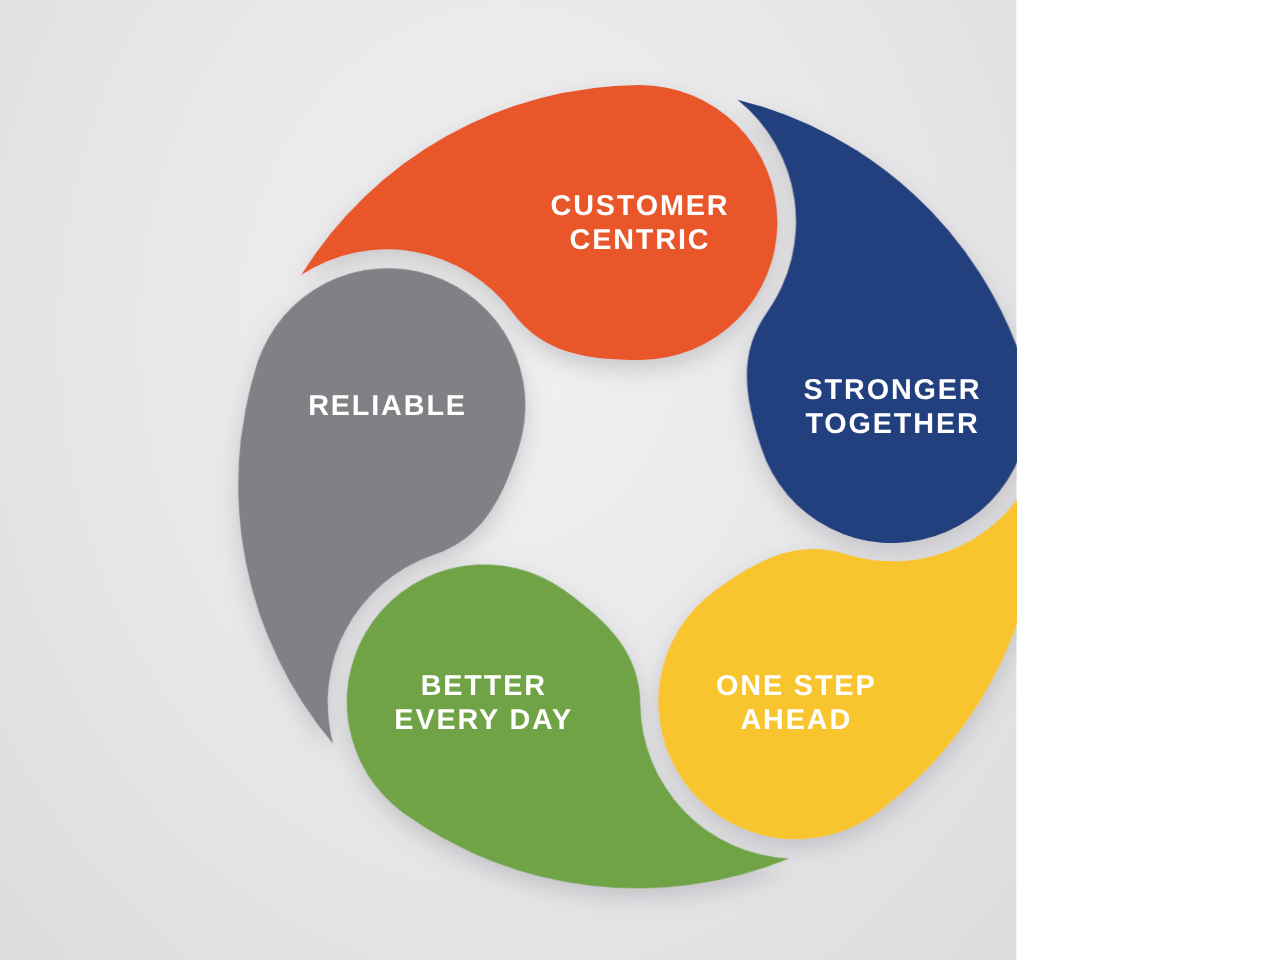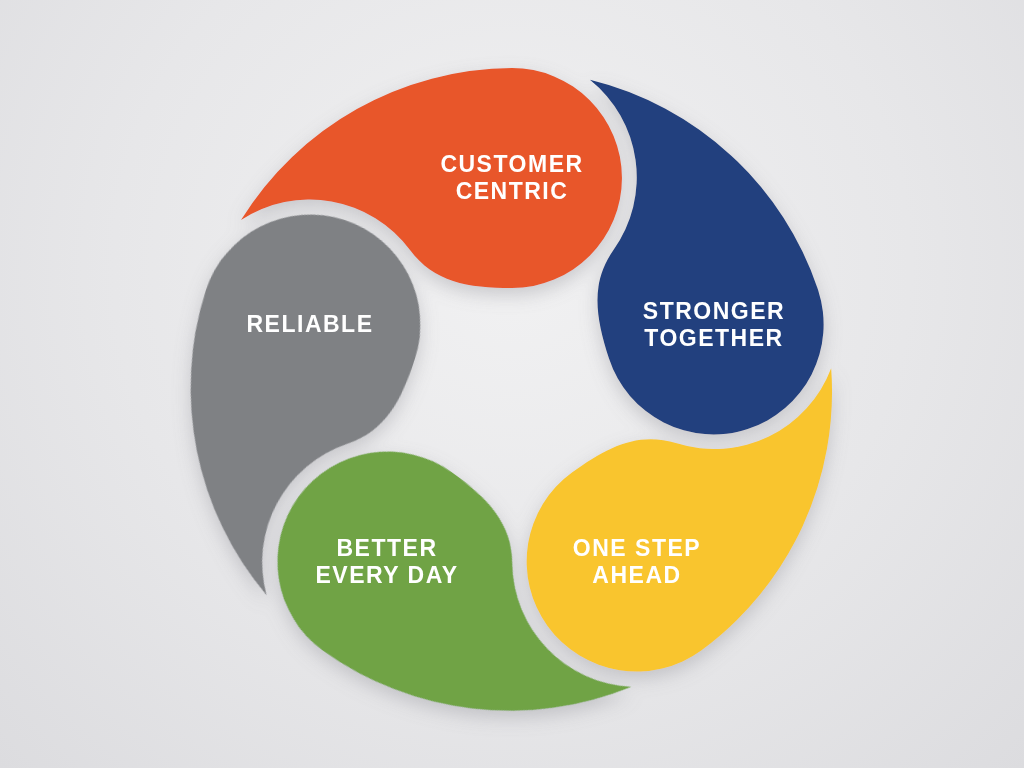--- a/index.html
+++ b/index.html
@@ -1,21 +1,21 @@
 <!DOCTYPE html>
 <html><head>
 <meta charset="utf-8">
 <style>
   html, body {
     margin: 0;
     padding: 0;
   }
   .stage {
     position: relative;
-    width: 1024px;
+    width: 813px;
     height: 768px;
     overflow: hidden;
     background: radial-gradient(ellipse at 50% 35%, #f1f1f2 0%, #e7e7e9 55%, #dcdcdf 100%);
     font-family: "Liberation Sans", sans-serif;
   }
   .diagram-svg {
     display: block;
   }
   .petal-label {
     font-family: "Liberation Sans", sans-serif;

